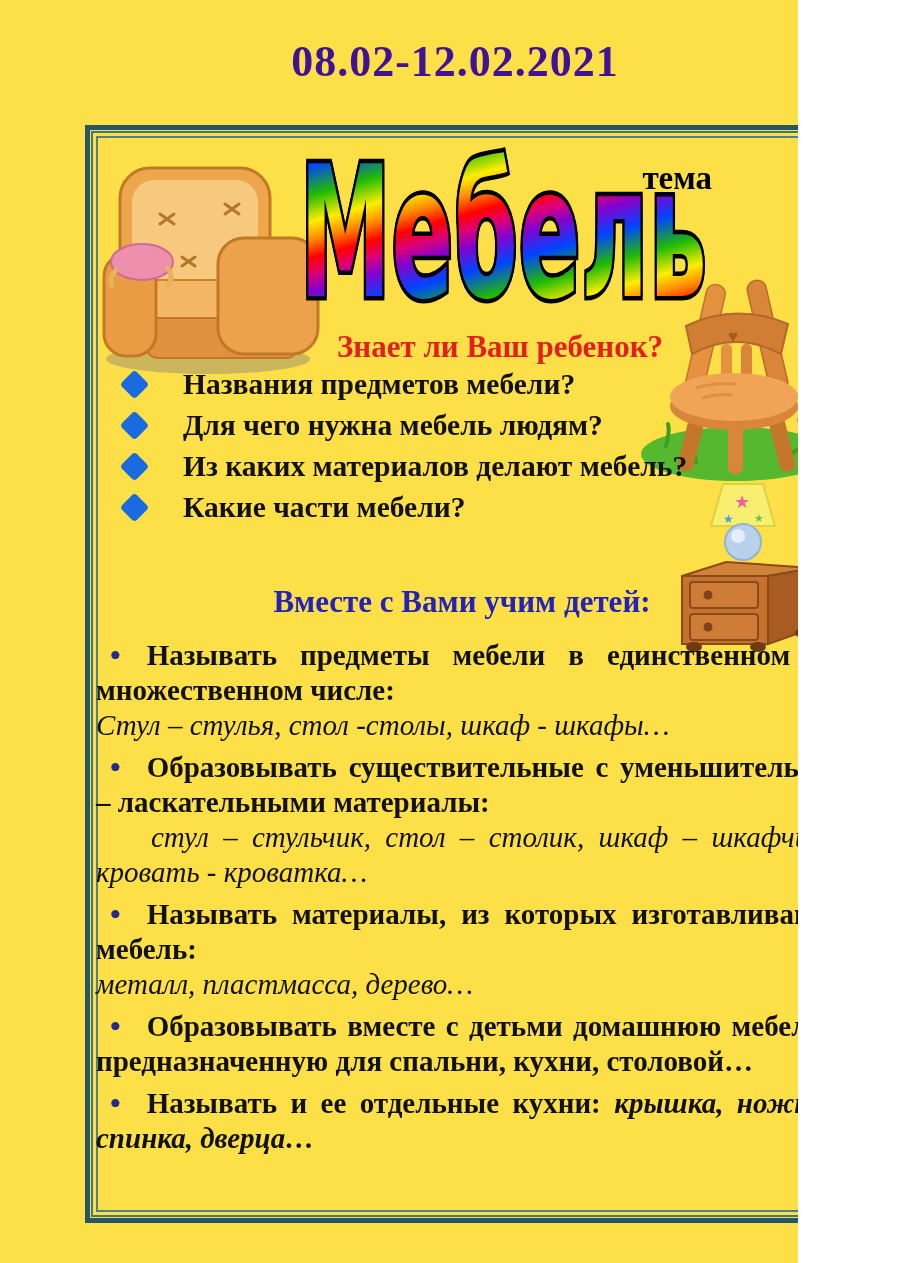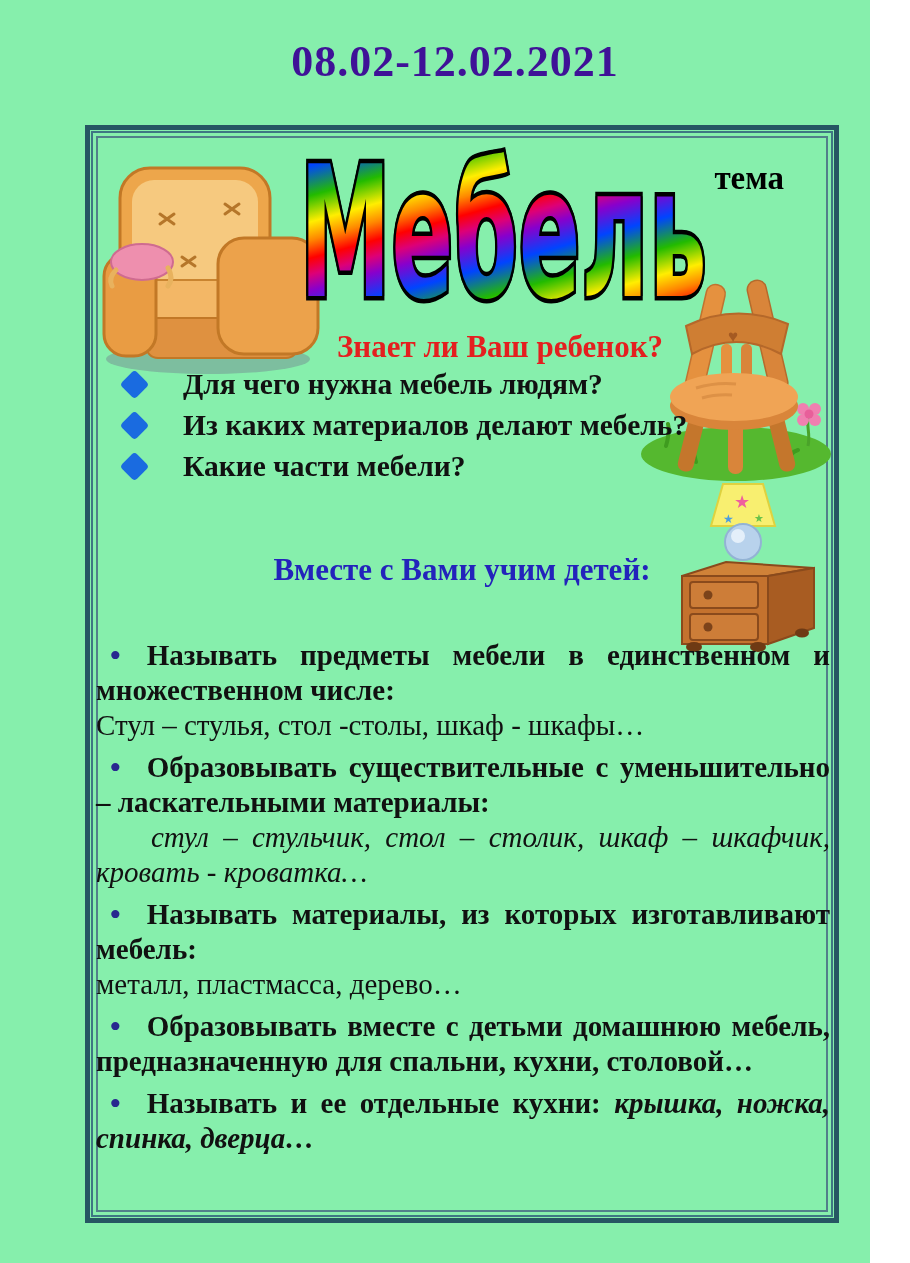--- a/index.html
+++ b/index.html
@@ -1,16 +1,16 @@
 <!DOCTYPE html>
 <html><head>
 <meta charset="utf-8">
 <style>
   html,body{margin:0;padding:0;background:#fff;}
-  #page{position:relative;width:870px;height:1263px;background:#86efac;overflow:hidden;
+  #page{position:relative;width:798px;height:1263px;background:#fde047;overflow:hidden;
         font-family:"Liberation Serif",serif;color:#111;}
 
   
   .date{position:absolute;top:36px;left:0;width:910px;text-align:center;
         font-size:44px;font-weight:700;color:#3f1297;letter-spacing:1px;}
 
   
   .frame{position:absolute;left:85px;top:125px;width:754px;height:1098px;
          border:5px solid #265663;box-sizing:border-box;}
   .frame::before{content:"";position:absolute;inset:1px;border:2px solid #3e7683;}
@@ -28,38 +28,38 @@
                 text-shadow:4px 0 #000,-4px 0 #000,0 4px #000,0 -4px #000,
                             3px 3px #000,-3px -3px #000,3px -3px #000,-3px 3px #000;}
   .title-fill{background:repeating-linear-gradient(172deg,
                  #8800cc 0px,#0044ff 26px,#22bb00 56px,#ffee00 82px,
                  #ff8800 100px,#ff0000 118px,#dd0077 134px,#8800cc 150px);
               -webkit-background-clip:text;background-clip:text;color:transparent;}
 
   
   .q-heading{position:absolute;top:329px;left:130px;width:740px;text-align:center;
              font-size:31px;font-weight:700;color:#e41f1f;}
-  .t-heading{position:absolute;top:552px;left:90px;width:744px;text-align:center;
+  .t-heading{position:absolute;top:584px;left:90px;width:744px;text-align:center;
              font-size:31px;font-weight:700;color:#2323bb;}
 
   
   .qlist{position:absolute;left:118px;top:366px;width:620px;}
   .qrow{display:flex;align-items:center;margin-bottom:5px;height:36px;}
   .diamond{width:21px;height:21px;background:#1a6be0;border-radius:4px;
            transform:rotate(45deg);flex:none;margin:0 38px 0 6px;}
   .qtext{font-size:29.5px;font-weight:700;white-space:nowrap;}
 
   
   .main{position:absolute;left:96px;top:638px;width:734px;
         font-size:29px;line-height:35px;text-align:justify;}
   .main p{margin:0;}
   .item{margin-bottom:7px;}
   .t-bold{font-weight:700;text-indent:14px;}
   .dot{color:#28288f;font-size:1.05em;margin-right:26px;}
-  .t-italic{font-weight:400;}
+  .t-italic{font-style:italic;font-weight:400;}
   .t-bolditalic{font-style:italic;font-weight:400;}
   .indent{text-indent:55px;}
   .bi-inline{font-style:italic;font-weight:700;}
 
   .clipart{position:absolute;}
 </style>
 </head>
 <body>
 
 <div id="page">
@@ -116,20 +116,24 @@
     <ellipse cx="98" cy="140" rx="64" ry="24" fill="#d9853a"></ellipse>
     <ellipse cx="98" cy="131" rx="64" ry="24" fill="#f0a455"></ellipse>
     <path d="M60 122 q20 -6 40 -4 M66 132 q14 -4 30 -3" stroke="#dd9146" stroke-width="3" fill="none"></path>
   </svg>
 
   <div class="q-heading">Знает ли Ваш ребенок?</div>
 
   <div class="qlist">
     <div class="qrow">
       <span class="diamond"></span>
+      <span class="qtext">Названия предметов мебели?</span>
+      </div>
+    <div class="qrow">
+      <span class="diamond"></span>
       <span class="qtext">Для чего нужна мебель людям?</span>
       </div>
     <div class="qrow">
       <span class="diamond"></span>
       <span class="qtext">Из каких материалов делают мебель?</span>
       </div>
     <div class="qrow">
       <span class="diamond"></span>
       <span class="qtext">Какие части мебели?</span>
       </div>

